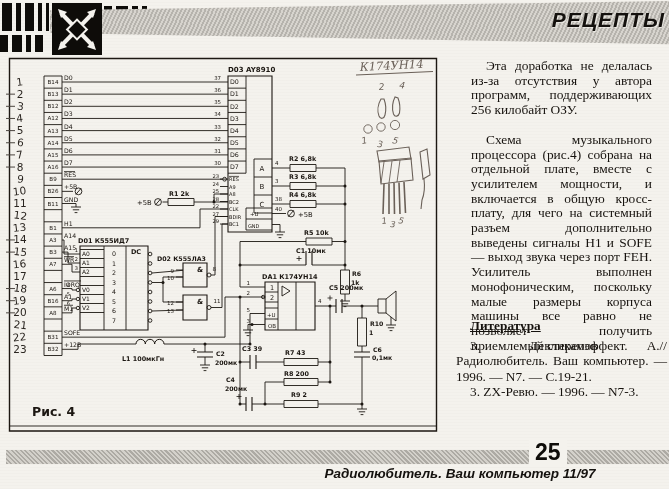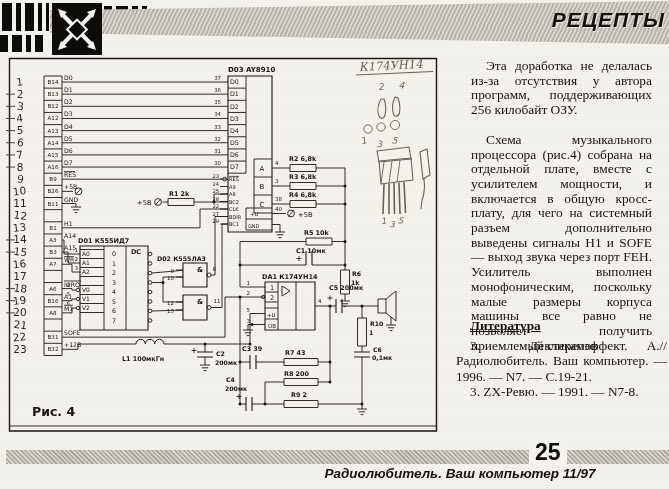--- a/index.html
+++ b/index.html
@@ -468,19 +468,19 @@
     </svg>
 
   <div class="col">
     <p>Эта доработка не делалась из-за отсутствия у автора программ, поддерживающих 256 килобайт ОЗУ.</p>
     <p>Схема музыкального процессора (рис.4) собрана на отдельной плате, вместе с усилителем мощности, и включается в общую кросс-плату, для чего на системный разъем дополнительно выведены сигналы H1 и SOFE — выход звука через порт FEH. Усилитель выполнен монофоническим, поскольку малые размеры корпуса машины все равно не позволяет получить приемлемый стереоэффект.</p>
   </div>
 
   <div class="lit">
     <p class="lith">Литература</p>
     <p>3. Девликамов А.//Радиолюбитель. Ваш компьютер. — 1996. — N7. — С.19-21.</p>
-    <p>3. ZX-Ревю. — 1991. — N7-8.</p>
+    <p>3. ZX-Ревю. — 1996. — N7-3.</p>
   </div>
 
   <div class="fbar"></div>
   <div class="pgnum">25</div>
   <div class="fjournal">Радиолюбитель. Ваш компьютер 11/97</div>
 </div>
 
 </body></html>

